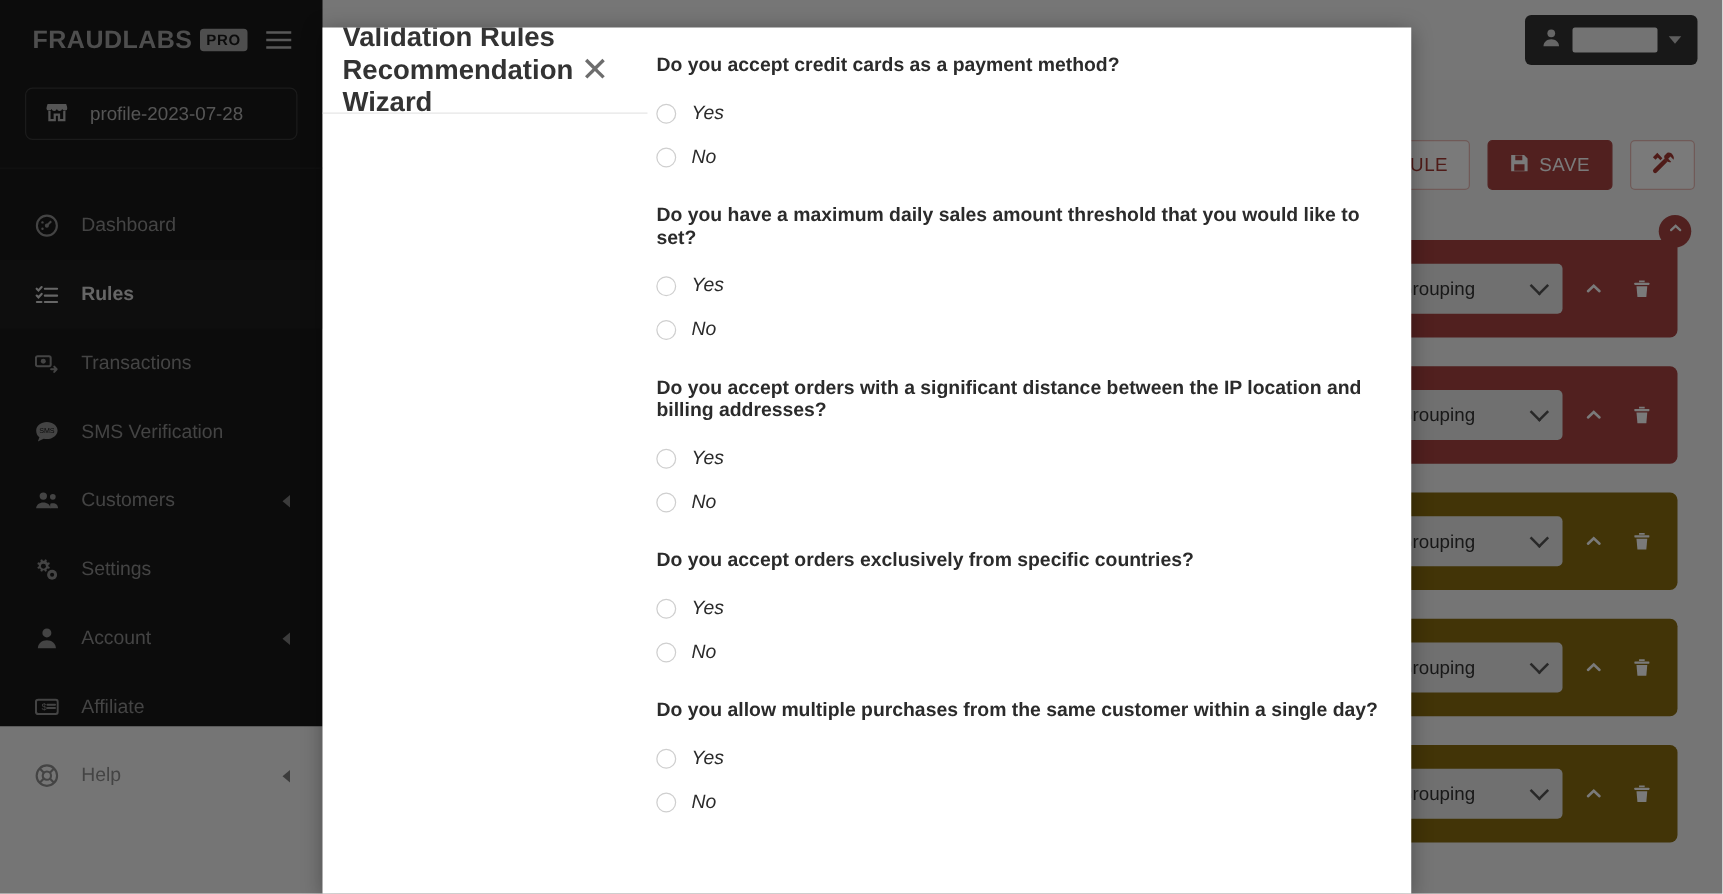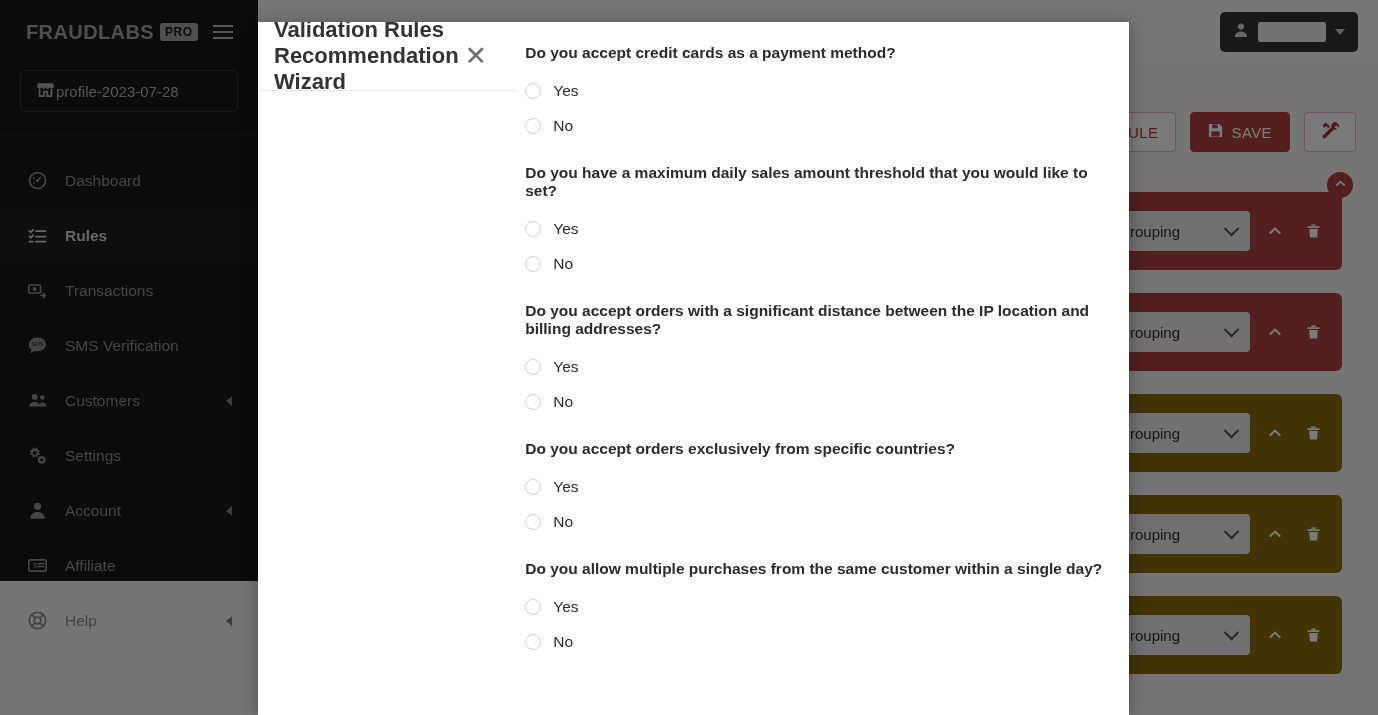--- a/index.html
+++ b/index.html
@@ -30,21 +30,21 @@
     font-size:12px; font-weight:bold; letter-spacing:.5px;
     border:2px solid #a3a3a3; border-radius:3px;
     padding:1px 3px; line-height:1; margin-left:2px;
     color:#191919; background:#a3a3a3;
   }
   .hamburger { display:flex; flex-direction:column; gap:4px; cursor:pointer; padding:3px; }
   .hamburger i { display:block; width:20px; height:2px; background:#b9b9b9; }
 
   .profile-wrap { padding:6px 20px 22px 20px; }
   .profile-btn {
-    display:flex; align-items:center; gap:2px;
+    display:flex; align-items:center; gap:18px;
     height:42px; padding:0 16px;
     border:1px solid #3a3a3a; border-radius:6px;
     color:#b2b2b2; font-size:15px; cursor:pointer;
     background:transparent;
   }
   .nav { border-top:1px solid #262626; padding-top:18px; }
   .nav-item {
     display:flex; align-items:center; gap:17px;
     height:55px; padding:0 26px;
     color:#8e8e8e; font-size:15.5px; cursor:pointer; position:relative;
@@ -112,21 +112,21 @@
     height:69px; flex:0 0 69px; border-bottom:1px solid #e6e6e6;
     display:flex; align-items:center; justify-content:space-between;
     padding:0 25px 0 16px;
   }
   .modal-title { font-size:22px; font-weight:bold; color:#333; }
   .close-x { font-size:27px; color:#6d6d6d; line-height:1; cursor:pointer; font-weight:300; padding:4px 6px; }
 
   .modal-body { flex:1; overflow:hidden; padding:22px 16px 0 7px; }
   .question-block { margin-bottom:21px; }
   .question-text { font-size:15.5px; font-weight:bold; color:#2b2b2b; margin-bottom:11px; }
-  .radio-row { display:flex; align-items:center; gap:12px; height:35px; cursor:pointer; }
+  .radio-row { display:flex; align-items:center; gap:12px; height:35px; cursor:pointer;font-style:italic; }
   .radio {
     width:16px; height:16px; border-radius:50%; border:1px solid #cfcfcf; background:#fff;
     flex:0 0 16px;
   }
   .radio-label { font-size:15.5px; color:#2b2b2b; }
 </style>
 </head>
 <body>
 
 <div id="root">

